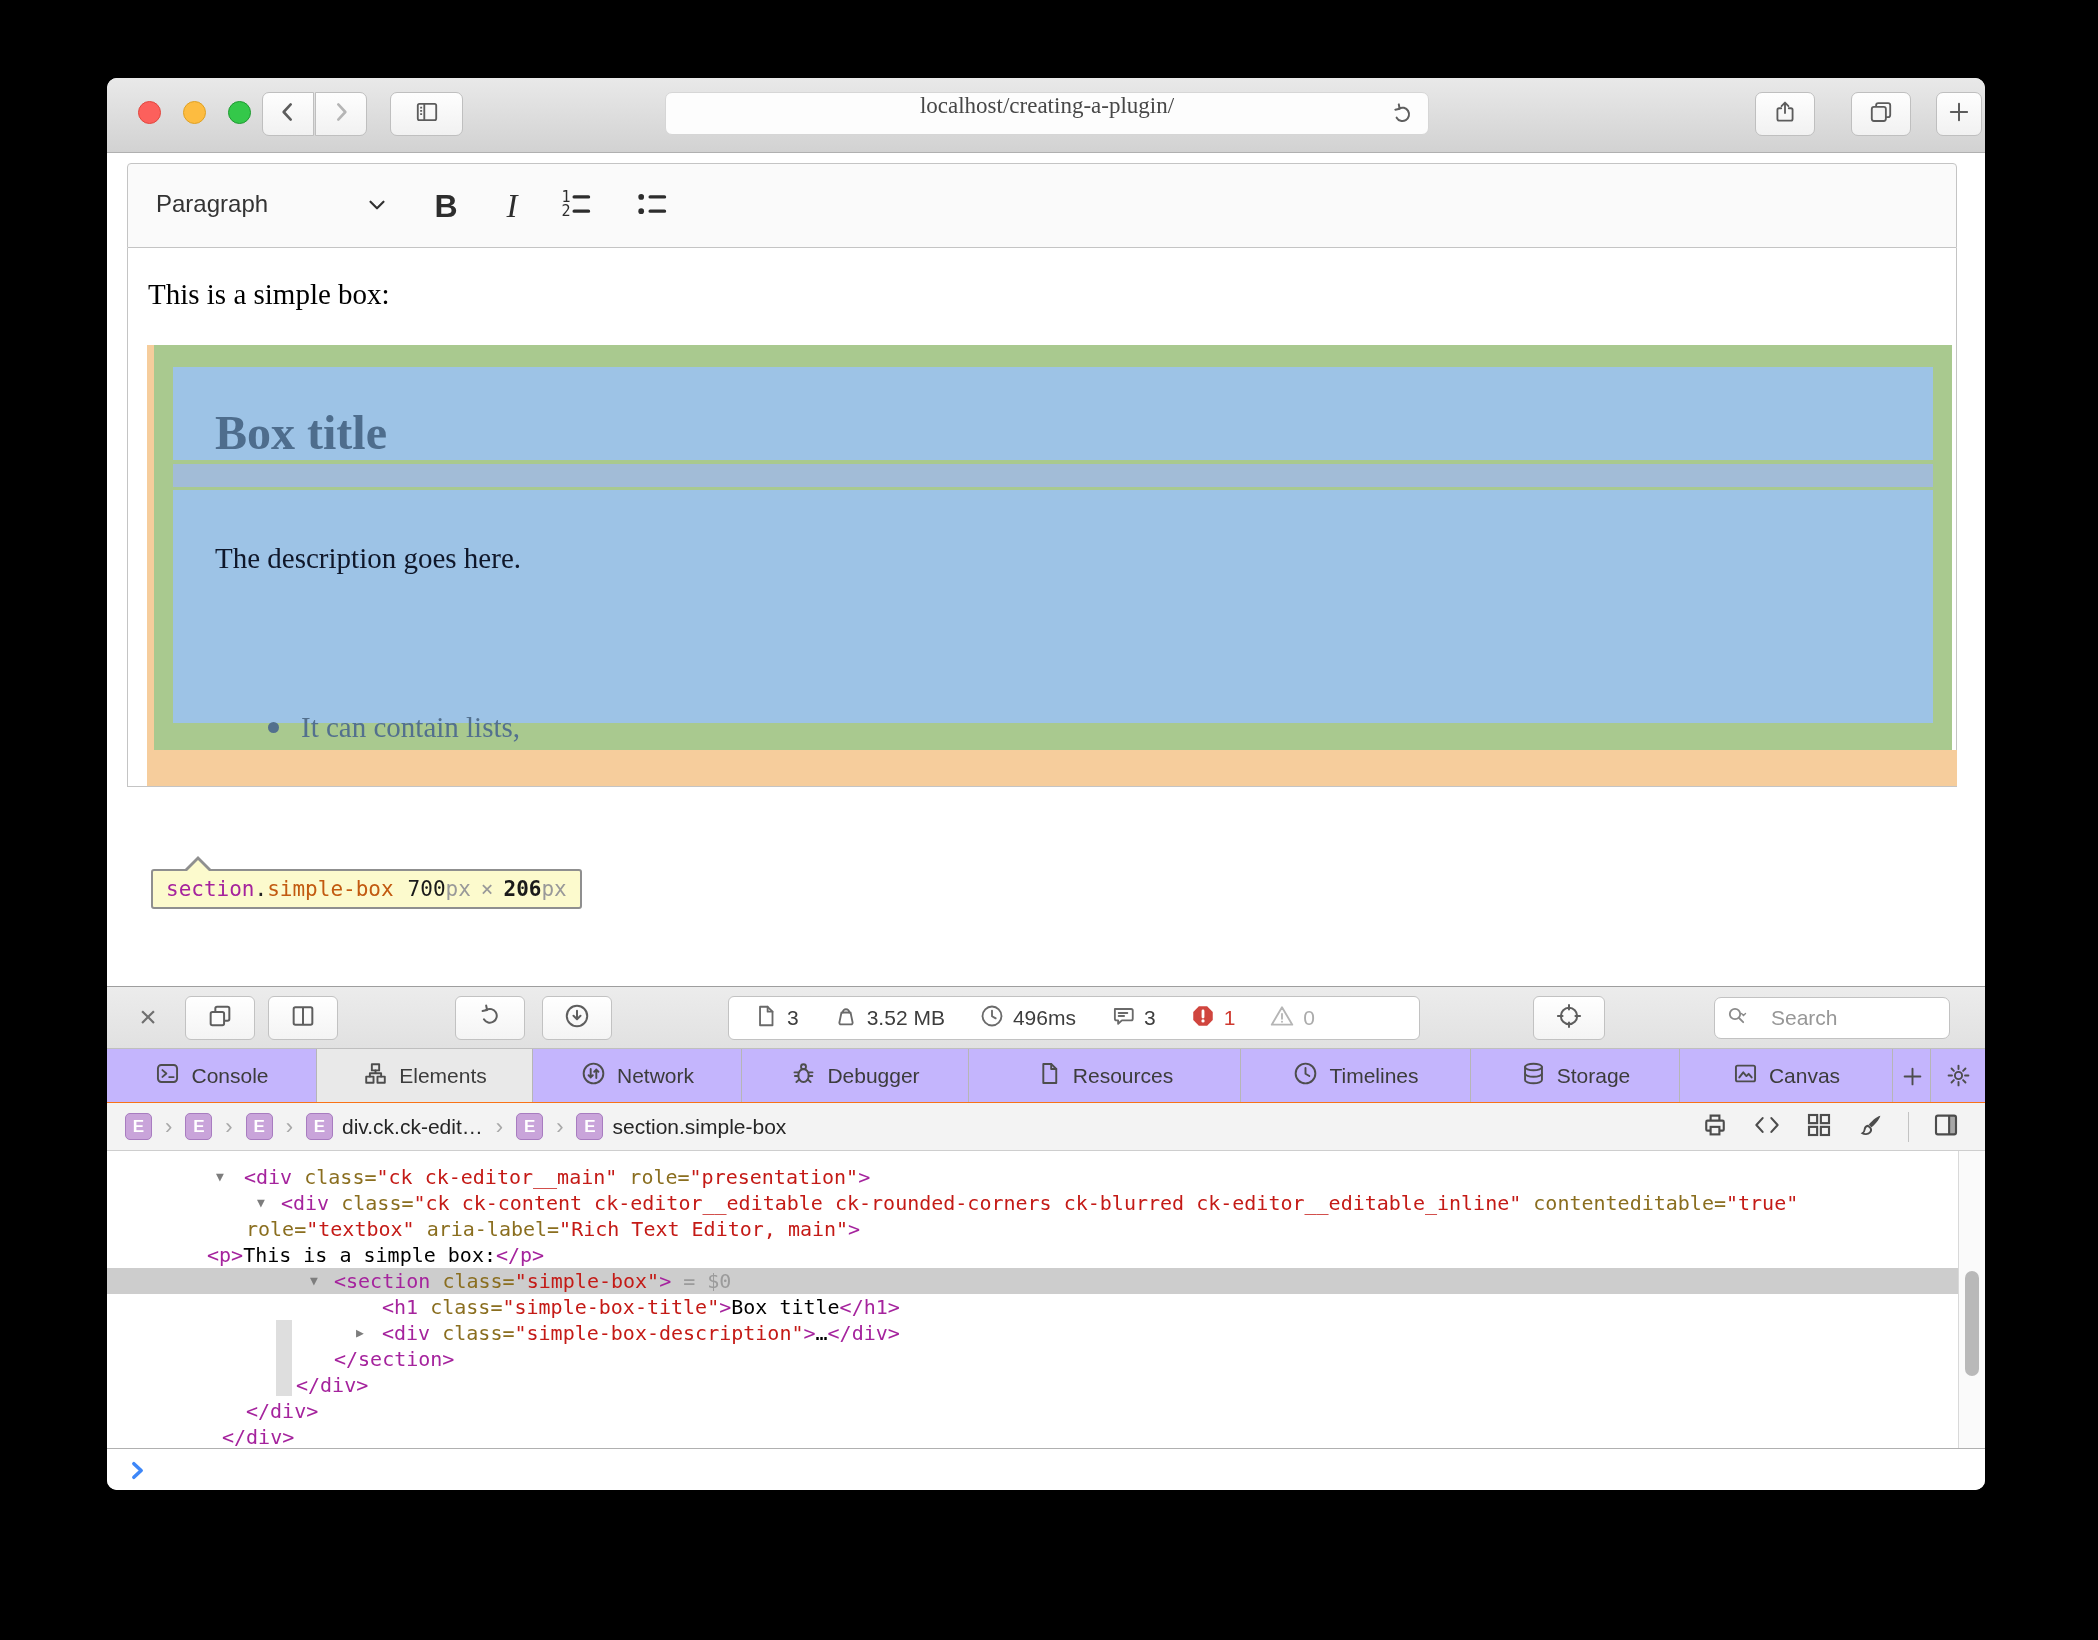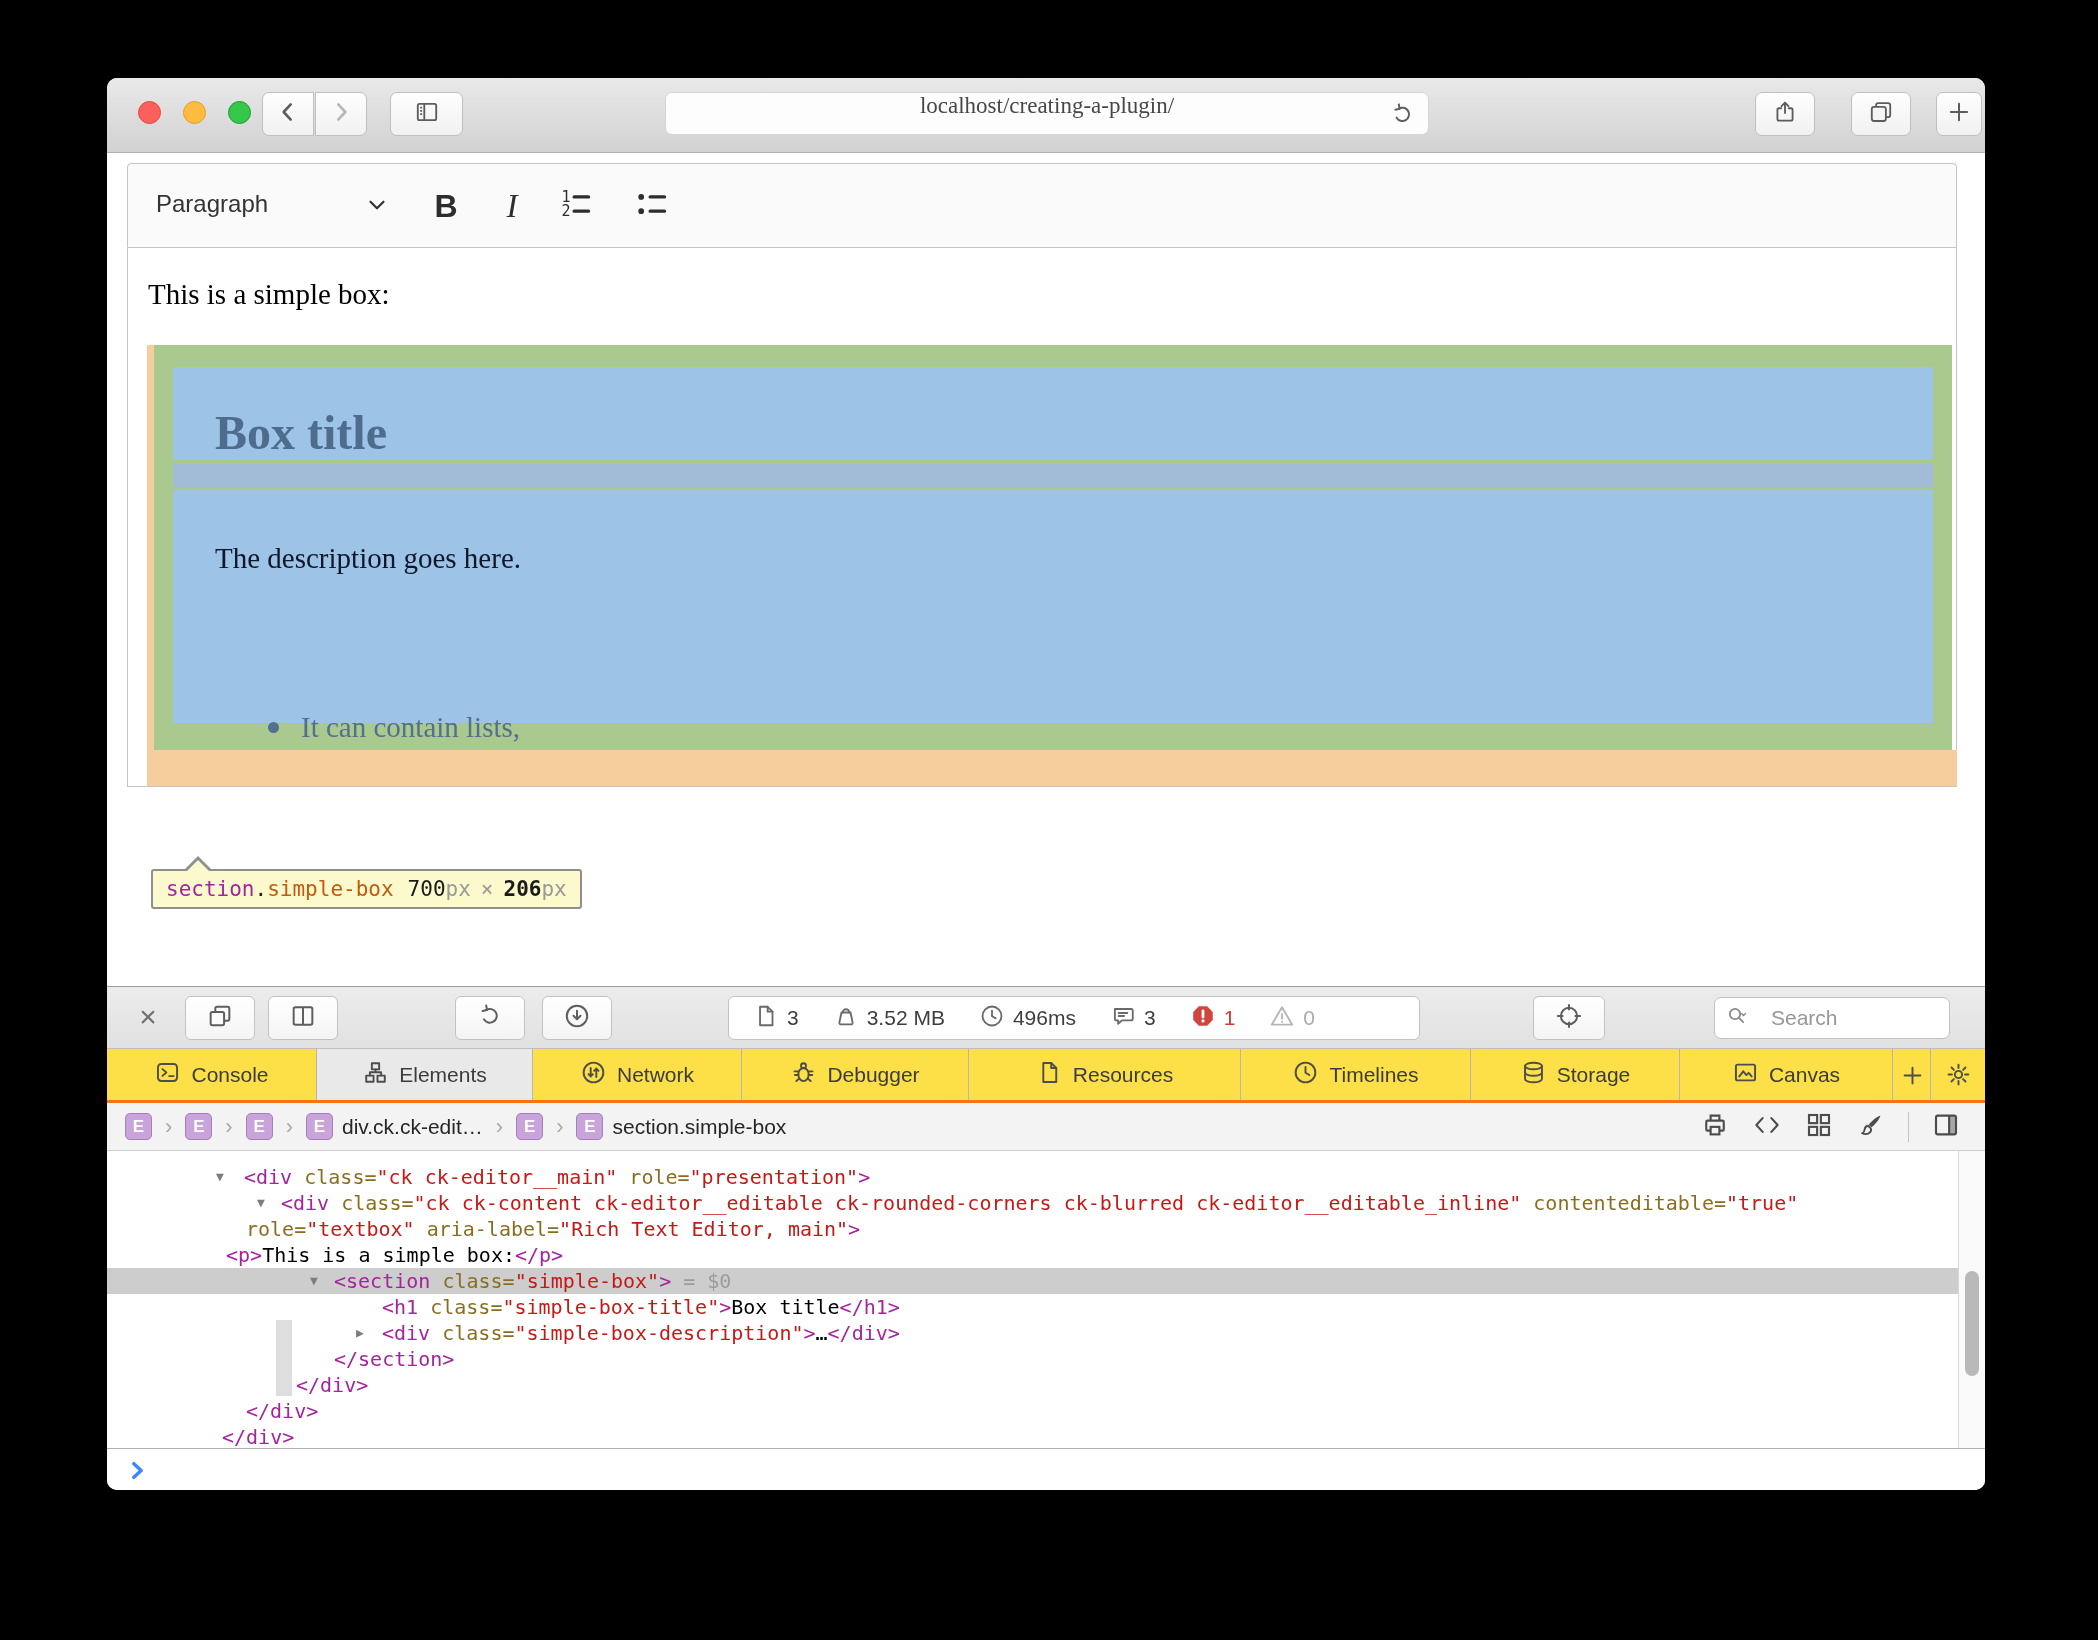--- a/index.html
+++ b/index.html
@@ -74,21 +74,21 @@
   .stats { position:absolute; left:621px; top:9px; width:692px; height:44px; background:#fff; border:1px solid #c2c2c2;
            border-radius:6px; display:flex; align-items:center; padding:0 24px; gap:34px; }
   .stat { display:flex; align-items:center; gap:8px; font-size:21px; color:#3d3d3d; }
   .stat svg{ width:26px; height:26px; color:#6a6a6a;}
   .stat.red{ color:#cf3a30;} .stat.gray{ color:#ababab;} .stat.gray svg{color:#b5b5b5;}
   .searchbox { position:absolute; left:1607px; top:10px; width:236px; height:42px; background:#fff; border:1px solid #c2c2c2;
                border-radius:7px; display:flex; align-items:center; padding:0 10px; gap:22px; color:#8a8a8a;}
   .searchbox svg{ width:24px; height:24px; flex:none;}
   .searchbox input{ border:none; outline:none; width:140px; font-size:21px; color:#444; background:transparent;}
   .searchbox input::placeholder{ color:#979797; }
-  .dt-tabs { position:absolute; left:0; top:62px; right:0; height:54px; background:#fde047; border-bottom:3px solid #f97316; display:flex; }
+  .dt-tabs { position:absolute; left:0; top:62px; right:0; height:54px; background:#c4b5fd; border-bottom:1px solid #f97316; display:flex; }
   .dtab { height:100%; display:flex; align-items:center; justify-content:center; gap:10px; font-size:21px; color:#3c3c3c;
           border-right:1px solid #b6b6b6; cursor:pointer; flex:none;}
   .dtab svg{ width:27px; height:27px; color:#4d4d4d;}
   .dtab.sel{ background:#e9e9e9; }
   .dtab.iconbtn{ color:#5a5a5a; }
   
   .crumbs { position:absolute; left:0; top:116px; right:0; height:48px; background:#f3f3f3; border-bottom:1px solid #cecece;
             display:flex; align-items:center; padding-left:18px; gap:13px; overflow:hidden;}
   .ebadge { width:27px; height:27px; border-radius:5px; background:#c9a4da; border:1px solid #a87cc0; color:#fff;
             font-weight:bold; font-size:17px; display:flex; align-items:center; justify-content:center; flex:none;}
@@ -434,21 +434,21 @@
             <path d="M14.5 4.5v15"></path>
             <rect x="14.5" y="4.5" width="5.5" height="15" fill="currentColor" stroke="none" opacity=".45"></rect>
           </svg></span>
     </div>
 
     <div class="tree" id="tree">
       <div class="iguide"></div>
     <div class="tline" style="top: 13px; padding-left: 137px;"><span class="arr" style="left: 109px;">▼</span><span class="tok-tag">&lt;div</span><span class="tok-txt"> </span><span class="tok-att">class</span><span class="tok-att">=</span><span class="tok-val">"ck ck-editor__main"</span><span class="tok-txt"> </span><span class="tok-att">role</span><span class="tok-att">=</span><span class="tok-val">"presentation"</span><span class="tok-tag">&gt;</span></div>
         <div class="tline" style="top: 39px; padding-left: 174px;"><span class="arr" style="left: 150px;">▼</span><span class="tok-tag">&lt;div</span><span class="tok-txt"> </span><span class="tok-att">class</span><span class="tok-att">=</span><span class="tok-val">"ck ck-content ck-editor__editable ck-rounded-corners ck-blurred ck-editor__editable_inline"</span><span class="tok-txt"> </span><span class="tok-att">contenteditable</span><span class="tok-att">=</span><span class="tok-val">"true"</span></div>
         <div class="tline" style="top: 65px; padding-left: 139px;"><span class="tok-att">role</span><span class="tok-att">=</span><span class="tok-val">"textbox"</span><span class="tok-txt"> </span><span class="tok-att">aria-label</span><span class="tok-att">=</span><span class="tok-val">"Rich Text Editor, main"</span><span class="tok-tag">&gt;</span></div>
-        <div class="tline" style="top: 91px; padding-left: 119px;"><span class="tok-tag">&lt;p&gt;</span><span class="tok-txt">This is a simple box:</span><span class="tok-tag">&lt;/p&gt;</span></div>
+        <div class="tline" style="top: 91px; padding-left: 92px; margin-left: 8px;"><span class="tok-tag">&lt;p&gt;</span><span class="tok-txt">This is a simple box:</span><span class="tok-tag">&lt;/p&gt;</span></div>
         <div class="tline sel" style="top: 117px; padding-left: 227px;"><span class="arr" style="left: 203px;">▼</span><span class="tok-tag">&lt;section</span><span class="tok-txt"> </span><span class="tok-att">class</span><span class="tok-att">=</span><span class="tok-val">"simple-box"</span><span class="tok-tag">&gt;</span><span class="tok-meta"> = $0</span></div>
         <div class="tline" style="top: 143px; padding-left: 275px;"><span class="tok-tag">&lt;h1</span><span class="tok-txt"> </span><span class="tok-att">class</span><span class="tok-att">=</span><span class="tok-val">"simple-box-title"</span><span class="tok-tag">&gt;</span><span class="tok-txt">Box title</span><span class="tok-tag">&lt;/h1&gt;</span></div>
         <div class="tline" style="top: 169px; padding-left: 275px;"><span class="arr" style="left: 249px;">▶</span><span class="tok-tag">&lt;div</span><span class="tok-txt"> </span><span class="tok-att">class</span><span class="tok-att">=</span><span class="tok-val">"simple-box-description"</span><span class="tok-tag">&gt;</span><span class="tok-txt">…</span><span class="tok-tag">&lt;/div&gt;</span></div>
         <div class="tline" style="top: 195px; padding-left: 227px;"><span class="tok-tag">&lt;/section&gt;</span></div>
         <div class="tline" style="top: 221px; padding-left: 189px;"><span class="tok-tag">&lt;/div&gt;</span></div>
         <div class="tline" style="top: 247px; padding-left: 139px;"><span class="tok-tag">&lt;/div&gt;</span></div>
         <div class="tline" style="top: 273px; padding-left: 115px;"><span class="tok-tag">&lt;/div&gt;</span></div>
       </div>
     <div class="vscroll">
         <div class="vthumb"></div>

